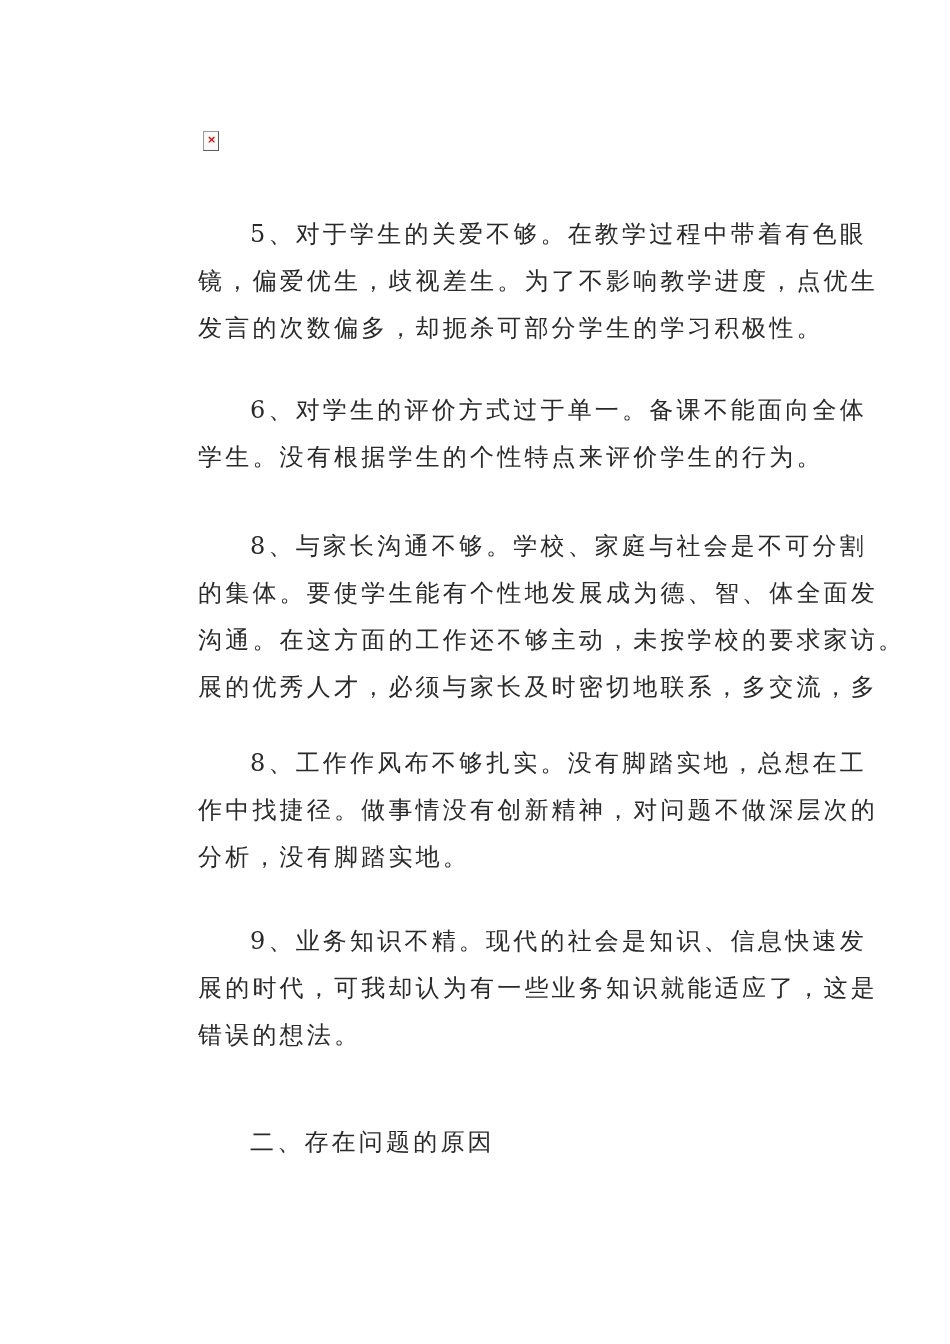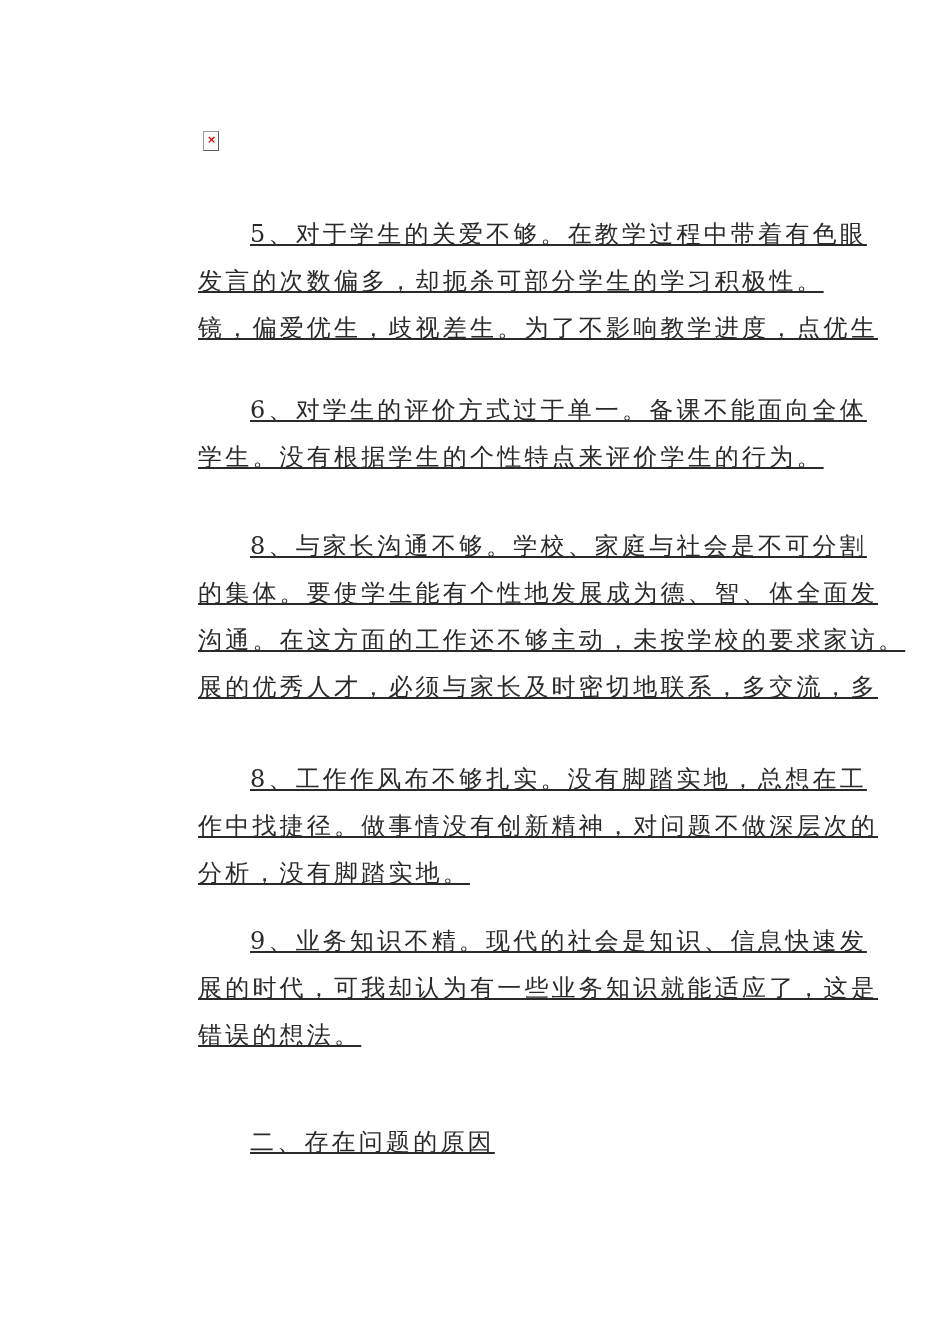--- a/index.html
+++ b/index.html
@@ -17,51 +17,51 @@
   }
   .broken-img span {
     position: absolute; left: 3px; top: 2px; font-size: 11px; line-height: 12px;
     color: #e00000; font-family: "DejaVu Sans", sans-serif; font-weight: bold;
   }
   .para {
     position: absolute; left: 146px; width: 672px;
     font-size: 24px; line-height: 47px; letter-spacing: 3.2px;
     text-indent: 52px; margin: 0; white-space: normal; word-break: break-all;
   }
-  .line { display: block; white-space: nowrap; text-decoration: underline; }
+  .line { display: block; white-space: nowrap; }
   .line.first { padding-left: 52px; }
 </style>
 </head>
 <body>
 
 <div class="page">
 
   <div class="broken-img">
       <span>×</span>
     </div>
 
   <div class="para" style="top:211px;">
     <span class="line first">5、对于学生的关爱不够。在教学过程中带着有色眼</span>
+    <span class="line">镜，偏爱优生，歧视差生。为了不影响教学进度，点优生</span>
     <span class="line">发言的次数偏多，却扼杀可部分学生的学习积极性。</span>
-    <span class="line">镜，偏爱优生，歧视差生。为了不影响教学进度，点优生</span>
   </div>
 
   <div class="para" style="top:387px;">
     <span class="line first">6、对学生的评价方式过于单一。备课不能面向全体</span>
     <span class="line">学生。没有根据学生的个性特点来评价学生的行为。</span>
   </div>
 
   <div class="para" style="top:523px;">
     <span class="line first">8、与家长沟通不够。学校、家庭与社会是不可分割</span>
     <span class="line">的集体。要使学生能有个性地发展成为德、智、体全面发</span>
     <span class="line">沟通。在这方面的工作还不够主动，未按学校的要求家访。</span>
     <span class="line">展的优秀人才，必须与家长及时密切地联系，多交流，多</span>
   </div>
 
-  <div class="para" style="top:756px;">
+  <div class="para" style="top:740px;">
     <span class="line first">8、工作作风布不够扎实。没有脚踏实地，总想在工</span>
     <span class="line">作中找捷径。做事情没有创新精神，对问题不做深层次的</span>
     <span class="line">分析，没有脚踏实地。</span>
   </div>
 
   <div class="para" style="top:918px;">
     <span class="line first">9、业务知识不精。现代的社会是知识、信息快速发</span>
     <span class="line">展的时代，可我却认为有一些业务知识就能适应了，这是</span>
     <span class="line">错误的想法。</span>
   </div>

